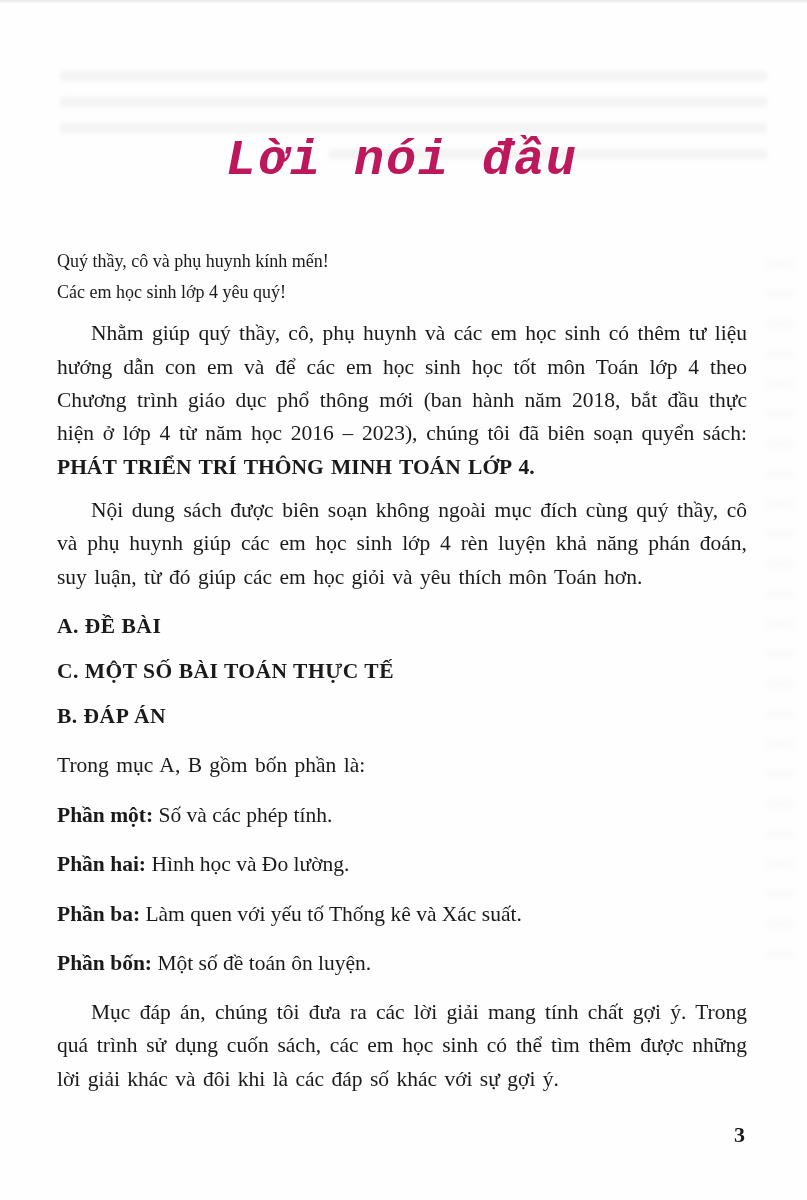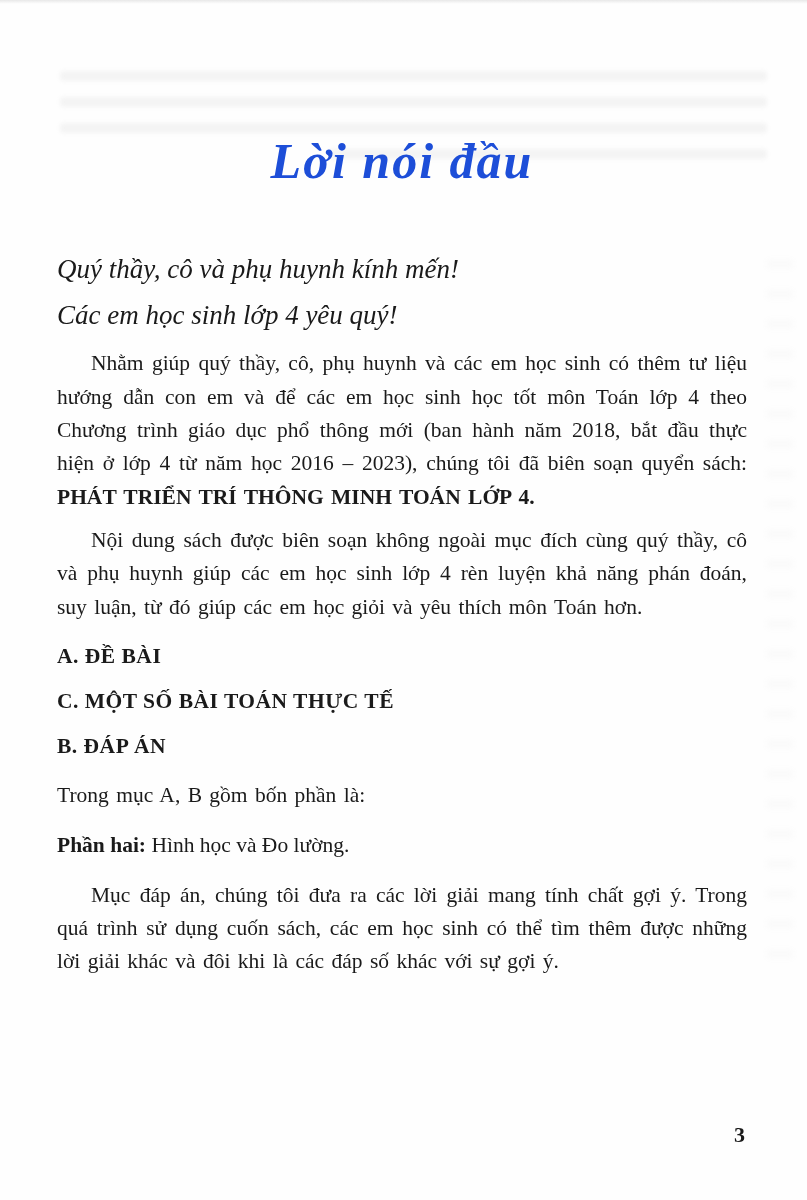--- a/index.html
+++ b/index.html
@@ -51,30 +51,29 @@
   }
   .content {
     position: absolute;
     left: 57px;
     right: 60px;
     top: 0;
   }
   h1.preface-title {
     margin: 132px 0 58px 0;
     text-align: center;
-    font-family: Liberation Serif, serif;
+    font-family: Liberation Mono, monospace;
     font-style: italic;
     font-weight: 600;
     font-size: 50px;
     letter-spacing: 2px;
-    color: #1d4ed8;
+    color: #be185d;
   }
   .salutation {
-    font-style: italic;
-    font-size: 27px;
+    font-size: 18px;
     line-height: 1.62;
     margin: 0 0 2px 0;
     padding-left: 0;
   }
   p.body-par {
     font-size: 21.5px;
     line-height: 1.55;
     text-align: justify;
     text-indent: 34px;
     margin: 10px 0 10px 0;
@@ -131,20 +130,23 @@
 
     <p class="body-par">Nội dung sách được biên soạn không ngoài mục đích cùng quý thầy, cô và phụ huynh giúp các em học sinh lớp 4 rèn luyện khả năng phán đoán, suy luận, từ đó giúp các em học giỏi và yêu thích môn Toán hơn.</p>
 
 
     <div class="section-heading" style="text-indent:0;">A. ĐỀ BÀI</div>
     <div class="section-heading">C. MỘT SỐ BÀI TOÁN THỰC TẾ</div>
     <div class="section-heading">B. ĐÁP ÁN</div>
 
     <p class="body-par" style="text-indent:0;">Trong mục A, B gồm bốn phần là:</p>
 
+    <div class="part-line"><span class="bold">Phần một:</span><span> Số và các phép tính.</span></div>
     <div class="part-line"><span class="bold">Phần hai:</span><span> Hình học và Đo lường.</span></div>
+    <div class="part-line"><span class="bold">Phần ba:</span><span> Làm quen với yếu tố Thống kê và Xác suất.</span></div>
+    <div class="part-line"><span class="bold">Phần bốn:</span><span> Một số đề toán ôn luyện.</span></div>
 
     <p class="body-par">Mục đáp án, chúng tôi đưa ra các lời giải mang tính chất gợi ý. Trong quá trình sử dụng cuốn sách, các em học sinh có thể tìm thêm được những lời giải khác và đôi khi là các đáp số khác với sự gợi ý.</p>
 
   </div>
 
   <div class="page-number">3</div>
 </div>
 
 </body></html>

